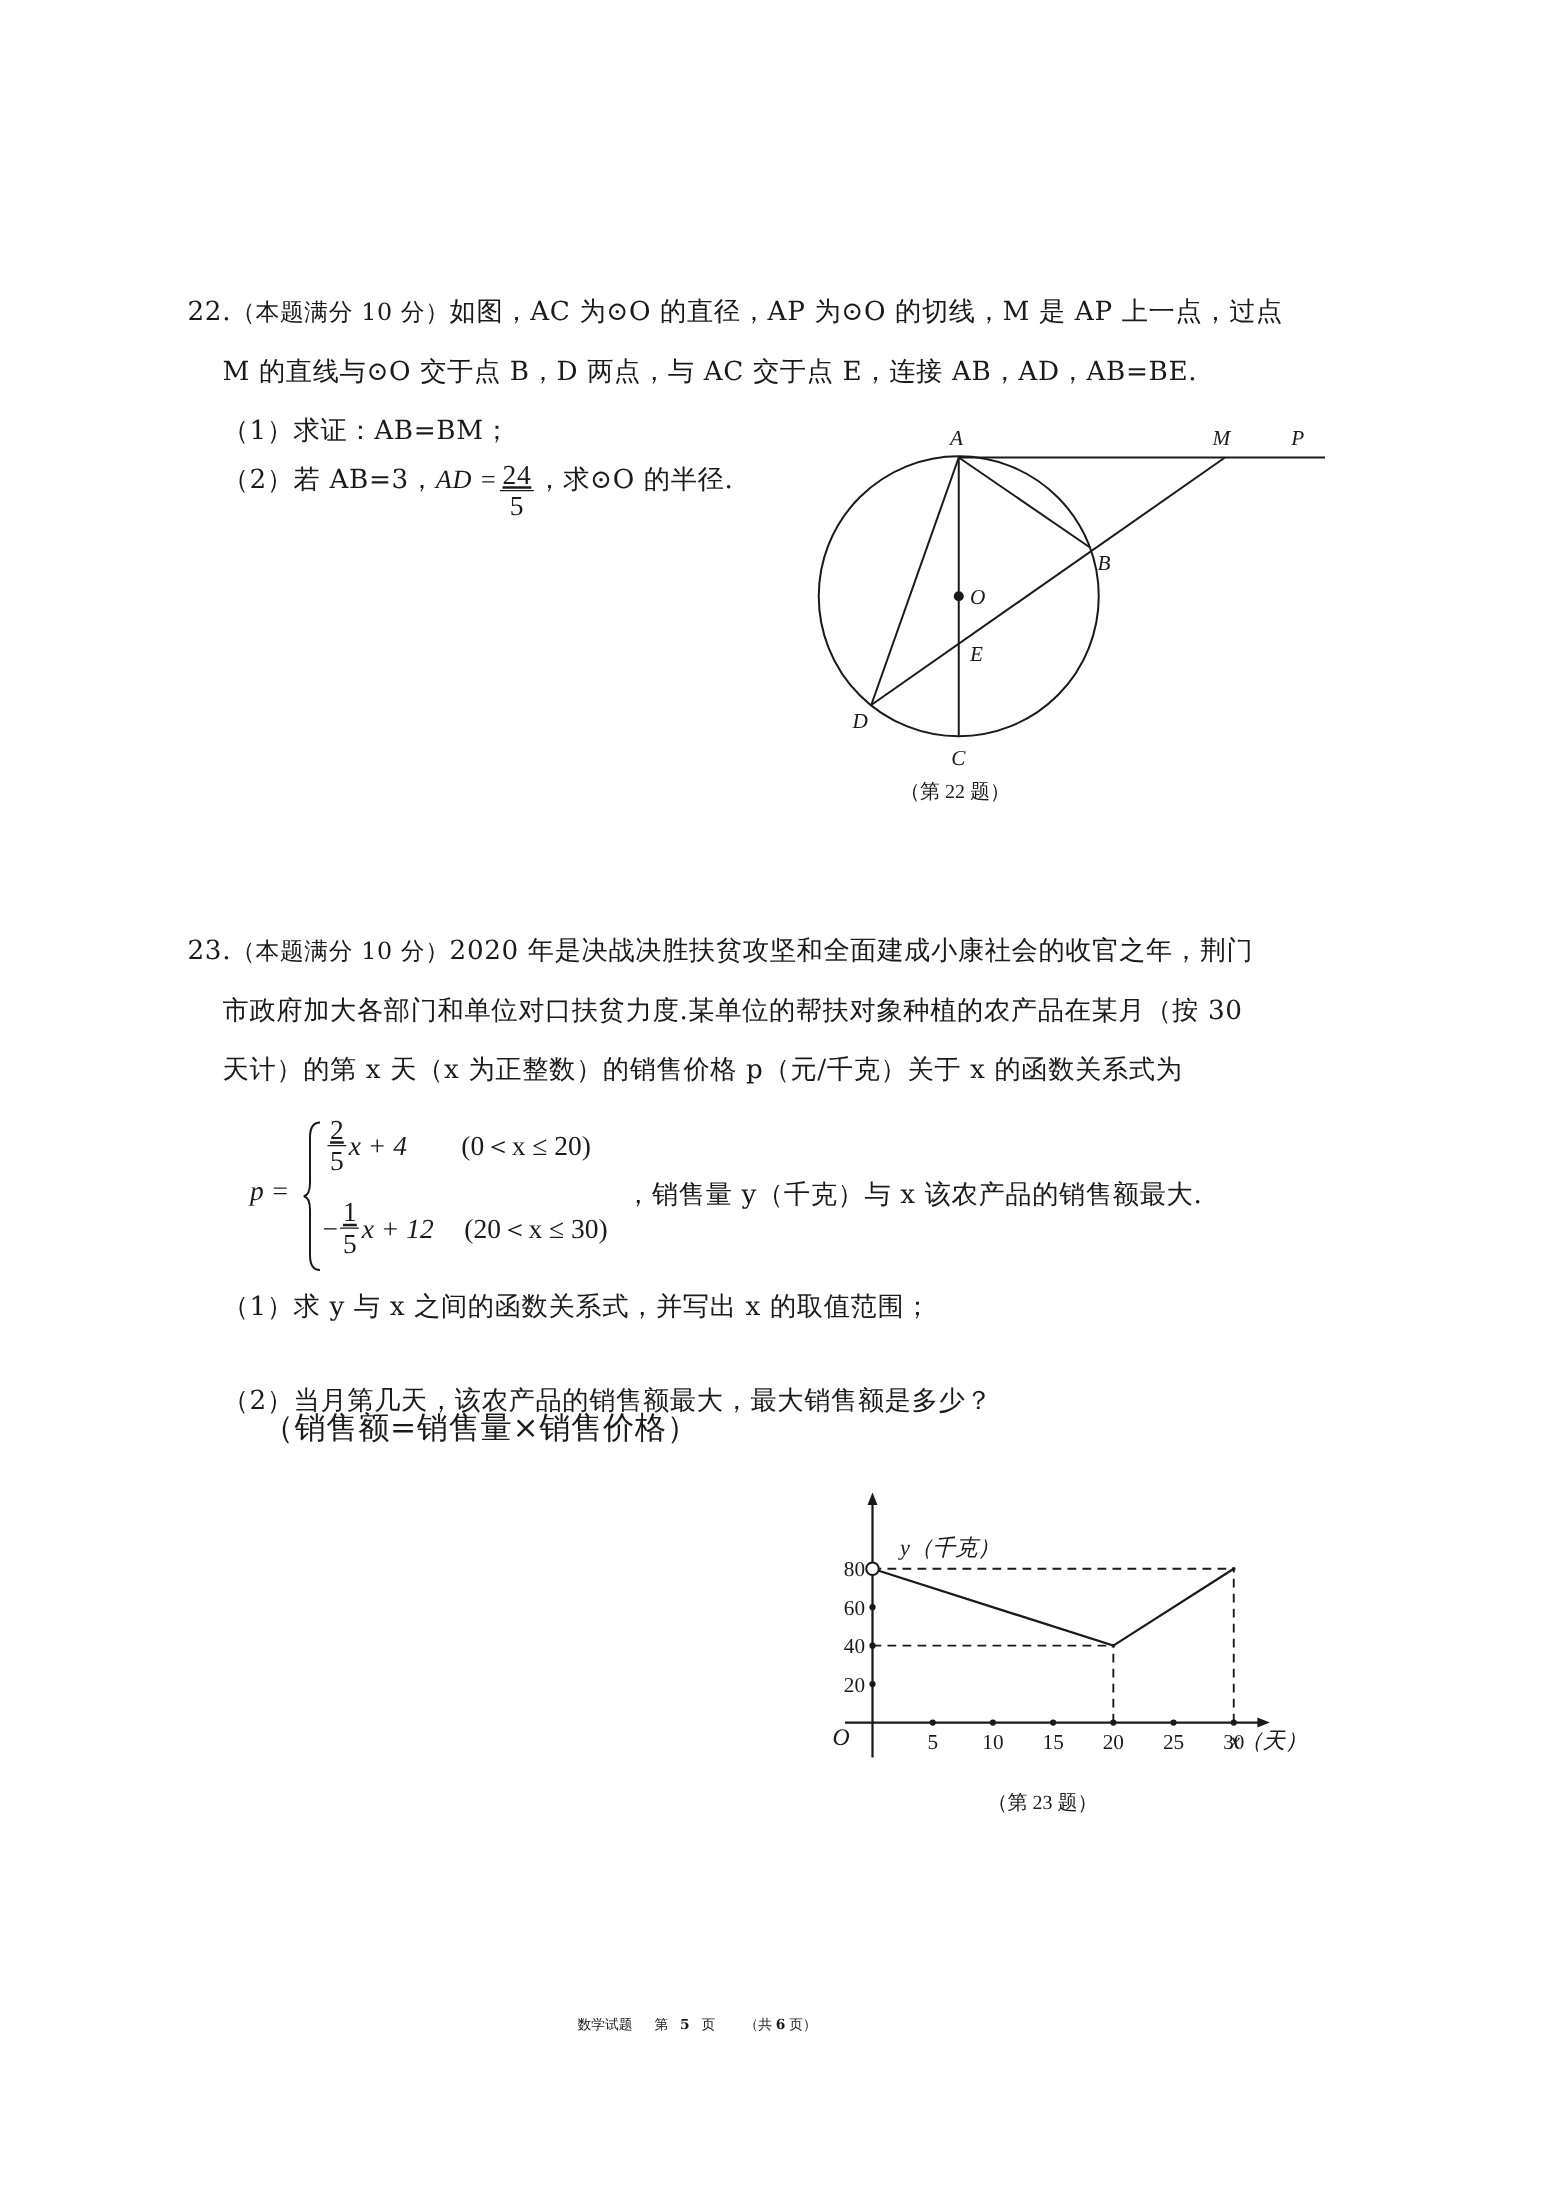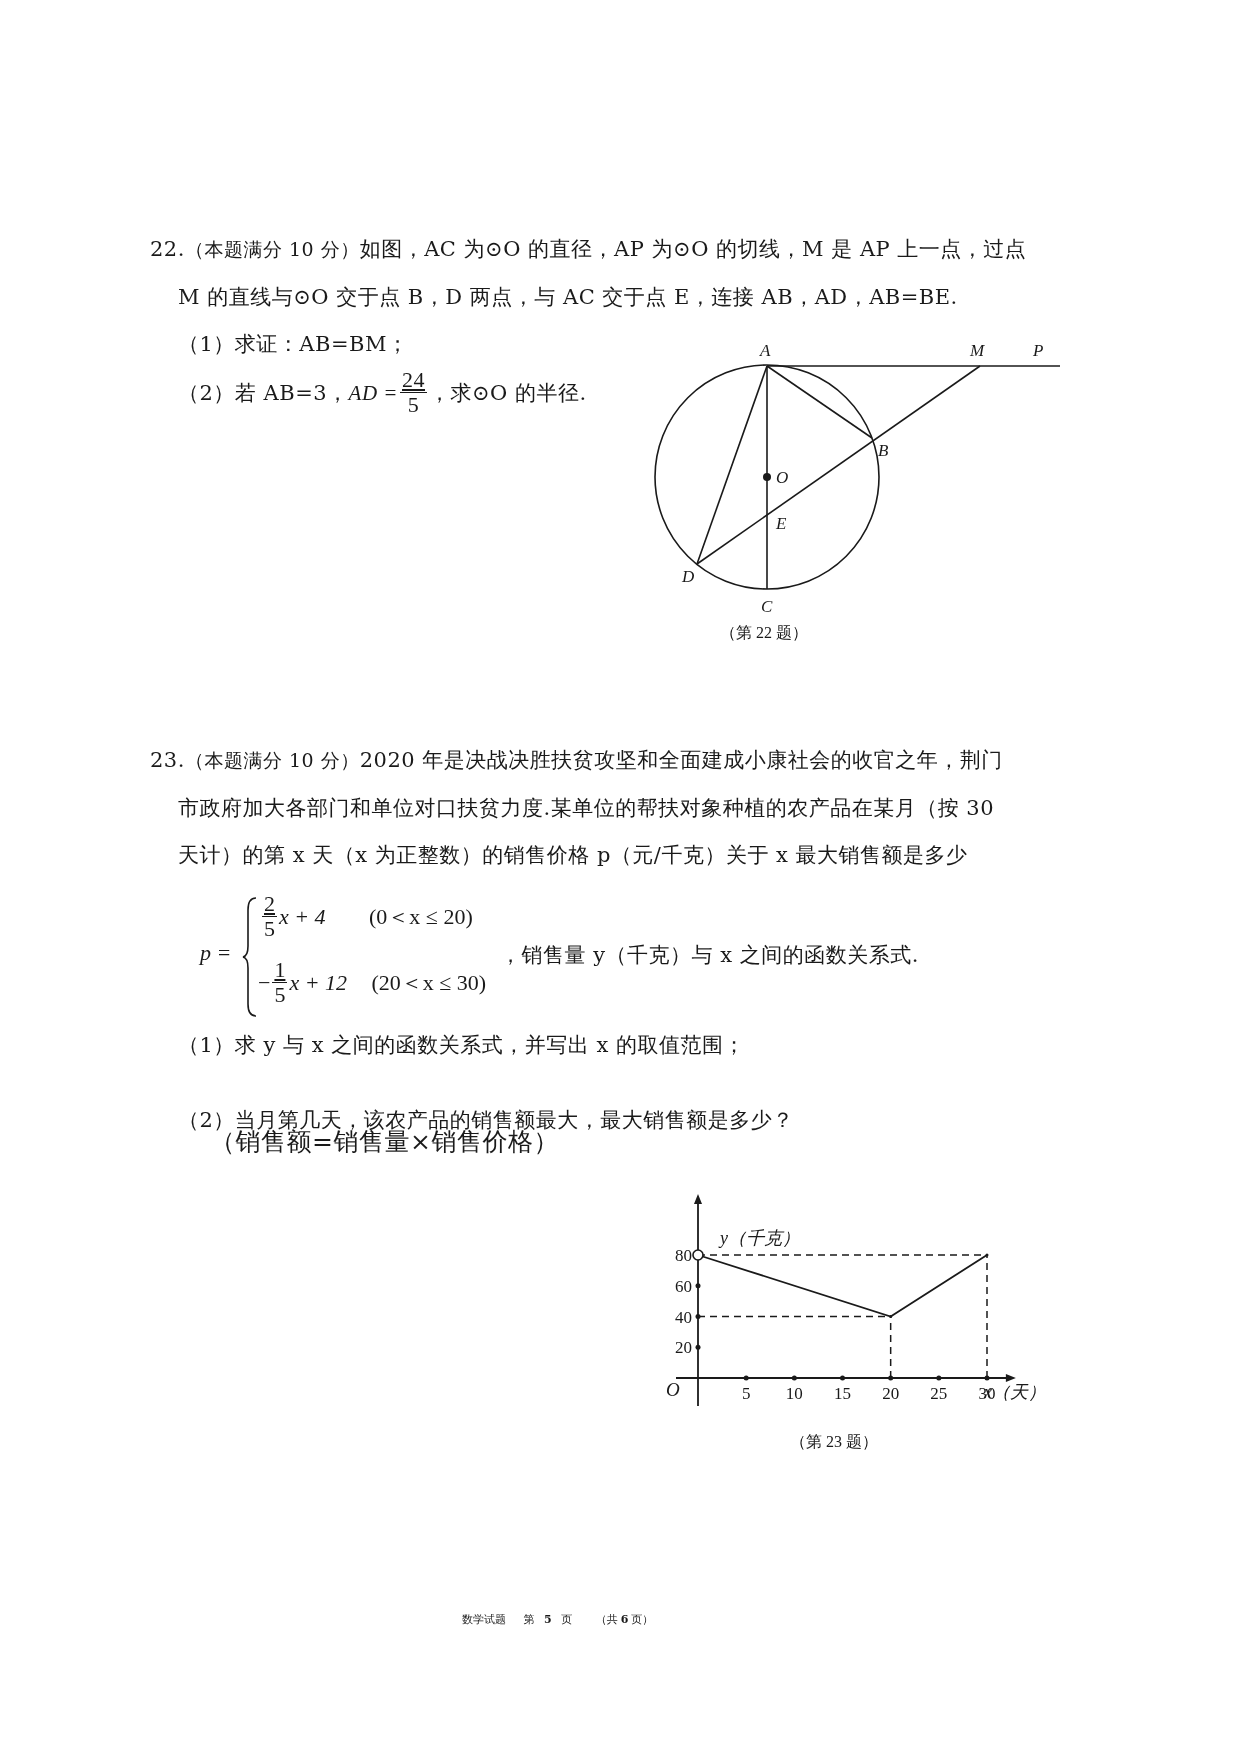--- a/index.html
+++ b/index.html
@@ -14,21 +14,21 @@
   svg text { font-family:"Liberation Serif", serif; fill:#1a1a1a; }
 </style>
 </head>
 <body>
 
 <div class="abs txt" style="left:150px; top:234px;">
   <span>22.</span><span style="font-size:19px;">（本题满分 10 分）</span><span>如图，AC 为⊙O 的直径，AP 为⊙O 的切线，M 是 AP 上一点，过点</span>
 </div>
 <div class="abs txt" style="left:178px; top:282px;">M 的直线与⊙O 交于点 B，D 两点，与 AC 交于点 E，连接 AB，AD，AB=BE.</div>
 <div class="abs txt" style="left:178px; top:329px;">（1）求证：AB=BM；</div>
-<div class="abs txt" style="left:178px; top:368px; display:flex; align-items:center;">
+<div class="abs txt" style="left:178px; top:368px; display:flex; ">
   <span>（2）若 AB=3，</span>
   <span class="it" style="">AD =</span>
   <span class="frac">
     <span class="num">24</span>
     <span>5</span>
   </span>
   <span>，求⊙O 的半径.</span>
 </div>
 
 <svg class="abs" style="left:640px; top:330px;" width="440" height="320">
@@ -47,21 +47,21 @@
   <text x="136" y="199" font-size="17" font-style="italic">E</text>
   <text x="42" y="252" font-size="17" font-style="italic">D</text>
   <text x="121" y="282" font-size="17" font-style="italic">C</text>
   <text x="80" y="308" font-size="16">（第 22 题）</text>
 </svg>
 
 <div class="abs txt" style="left:150px; top:745px;">
   <span>23.</span><span style="font-size:19px;">（本题满分 10 分）</span><span>2020 年是决战决胜扶贫攻坚和全面建成小康社会的收官之年，荆门</span>
 </div>
 <div class="abs txt" style="left:178px; top:793px;">市政府加大各部门和单位对口扶贫力度.某单位的帮扶对象种植的农产品在某月（按 30</div>
-<div class="abs txt" style="left:178px; top:840px;">天计）的第 x 天（x 为正整数）的销售价格 p（元/千克）关于 x 最大销售额是多少</div>
+<div class="abs txt" style="left:178px; top:840px;">天计）的第 x 天（x 为正整数）的销售价格 p（元/千克）关于 x 的函数关系式为</div>
 
 <div class="abs" style="left:200px; top:892px; width:800px; height:130px;">
   <span class="abs it" style="left:0; top:48px; font-size:22px;">p =</span>
   <svg class="abs" style="left:42px; top:4px;" width="18" height="122">
     <path d="M14 2 Q6 2 6 14 L6 50 Q6 60 1 61 Q6 62 6 72 L6 108 Q6 120 14 120" fill="none" stroke="#1a1a1a" stroke-width="1.6"></path>
   </svg>
   <div class="abs" style="left:60px; top:0; display:flex; align-items:center; font-family:'Liberation Serif',serif; font-size:22px;">
     <span class="frac">
       <span class="num">2</span>
       <span>5</span>
@@ -71,21 +71,21 @@
   </div>
   <div class="abs" style="left:58px; top:66px; display:flex; align-items:center; font-family:'Liberation Serif',serif; font-size:22px;">
     <span>−</span>
     <span class="frac">
       <span class="num">1</span>
       <span>5</span>
     </span>
     <span class="it" style="width:82px;">x + 12</span>
     <span>(20＜x ≤ 30)</span>
   </div>
-  <span class="abs txt" style="left:300px; top:48px;">，销售量 y（千克）与 x 之间的函数关系式.</span>
+  <span class="abs txt" style="left:300px; top:48px;">，销售量 y（千克）与 x 该农产品的销售额最大.</span>
 </div>
 
 <div class="abs txt" style="left:178px; top:1030px;">（1）求 y 与 x 之间的函数关系式，并写出 x 的取值范围；</div>
 <div class="abs txt" style="left:178px; top:1105px;">（2）当月第几天，该农产品的销售额最大，最大销售额是多少？</div>
 <div class="abs txt" style="left:210px; top:1127px; font-size:25px;">（销售额=销售量×销售价格）</div>
 
 <svg id="chart23" class="abs" style="left:640px; top:1180px;" width="440" height="300">
   <g id="chart-guides">
       <line x1="58" y1="75" x2="347" y2="75" stroke="#1a1a1a" stroke-width="1.5" stroke-dasharray="7 5"></line>
       <line x1="58" y1="136.5" x2="250.66666666666666" y2="136.5" stroke="#1a1a1a" stroke-width="1.5" stroke-dasharray="7 5"></line>

